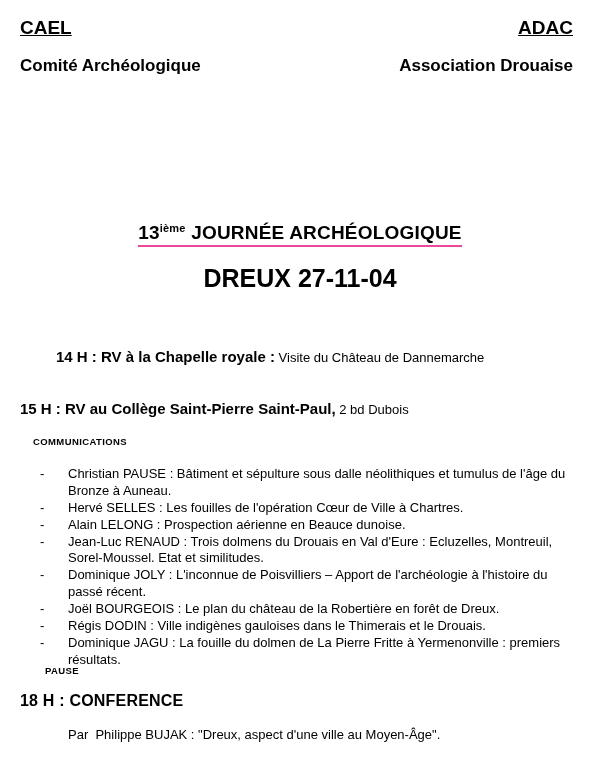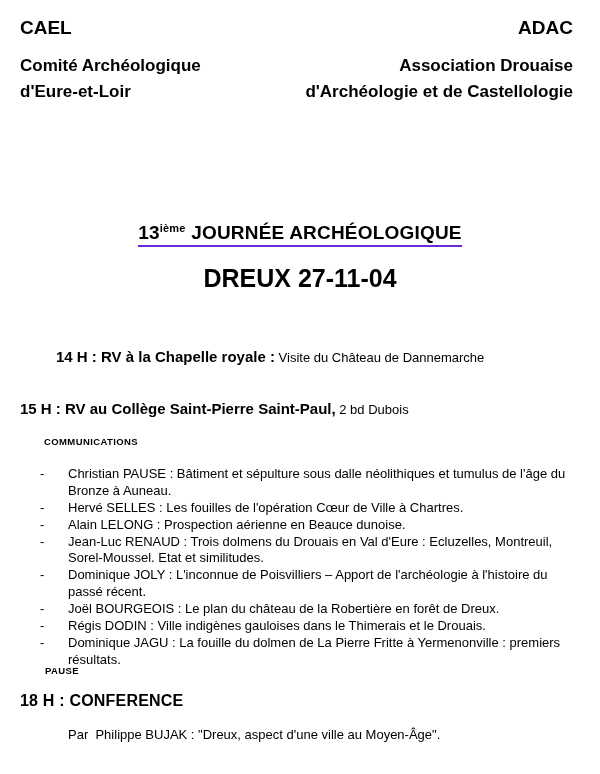--- a/index.html
+++ b/index.html
@@ -30,40 +30,40 @@
     left: 20px;
     width: 553px;
   }
   .hdr-row {
     display: flex;
     justify-content: space-between;
     align-items: baseline;
     font-weight: bold;
     line-height: 1.0;
   }
-  .hdr-row.r1 { font-size: 19px; margin-bottom: 20px; }
-  .hdr-row.r2 { font-size: 17px; margin-bottom: 9px; }
+  .hdr-row.r1 { font-size: 19px; margin-bottom: 20px; text-decoration: underline; }
+  .hdr-row.r2 { font-size: 17px; margin-bottom: 32px; }
   .hdr-row.r3 { font-size: 17px; }
   .hdr-left  { text-align: left; white-space: nowrap; }
   .hdr-right { text-align: right; white-space: nowrap; }
 
   
   .title-block {
     position: absolute;
     top: 222px;
     left: 0;
     width: 600px;
     text-align: center;
   }
   .main-title {
     font-size: 19px;
     font-weight: bold;
     letter-spacing: 0.2px;
     display: inline-block;
-    border-bottom: 2px solid #6d28d9;
+    border-bottom: 2px solid #ec4899;
     padding-bottom: 1px;
     line-height: 1.15;
   }
   .main-title .ord {
     font-size: 11px;
     vertical-align: super;
     line-height: 0;
     font-weight: bold;
   }
   .sub-title {
@@ -90,21 +90,21 @@
     width: 560px;
     font-size: 14px;
     line-height: 1.25;
   }
   .sched-lead { font-weight: bold; font-size: 15px; }
   .sched-detail { font-weight: normal; font-size: 13px; }
 
   .comm-heading {
     position: absolute;
     top: 436px;
-    left: 44px;
+    left: 33px;
     font-size: 9.5px;
     font-weight: bold;
     letter-spacing: 0.4px;
   }
 
   
   .comm-list {
     position: absolute;
     top: 466px;
     left: 40px;
@@ -160,24 +160,20 @@
 
   <div class="header">
     <div class="hdr-row r1">
       <span class="hdr-left">CAEL</span>
       <span class="hdr-right">ADAC</span>
     </div>
     <div class="hdr-row r2">
       <span class="hdr-left">Comité Archéologique</span>
       <span class="hdr-right">Association Drouaise</span>
     </div>
-    <div class="hdr-row r3">
-      <span class="hdr-left">d'Eure-et-Loir</span>
-      <span class="hdr-right">d'Archéologie et de Castellologie</span>
-    </div>
   </div>
 
   <div class="title-block">
     <div class="main-title"><span>13</span><span class="ord">ième</span><span> JOURNÉE ARCHÉOLOGIQUE</span></div>
     <div class="sub-title">DREUX 27-11-04</div>
   </div>
 
   <div class="sched-14">
     <span class="sched-lead">14 H : RV à la Chapelle royale :</span><span class="sched-detail"> Visite du Château de Dannemarche</span>
   </div>

